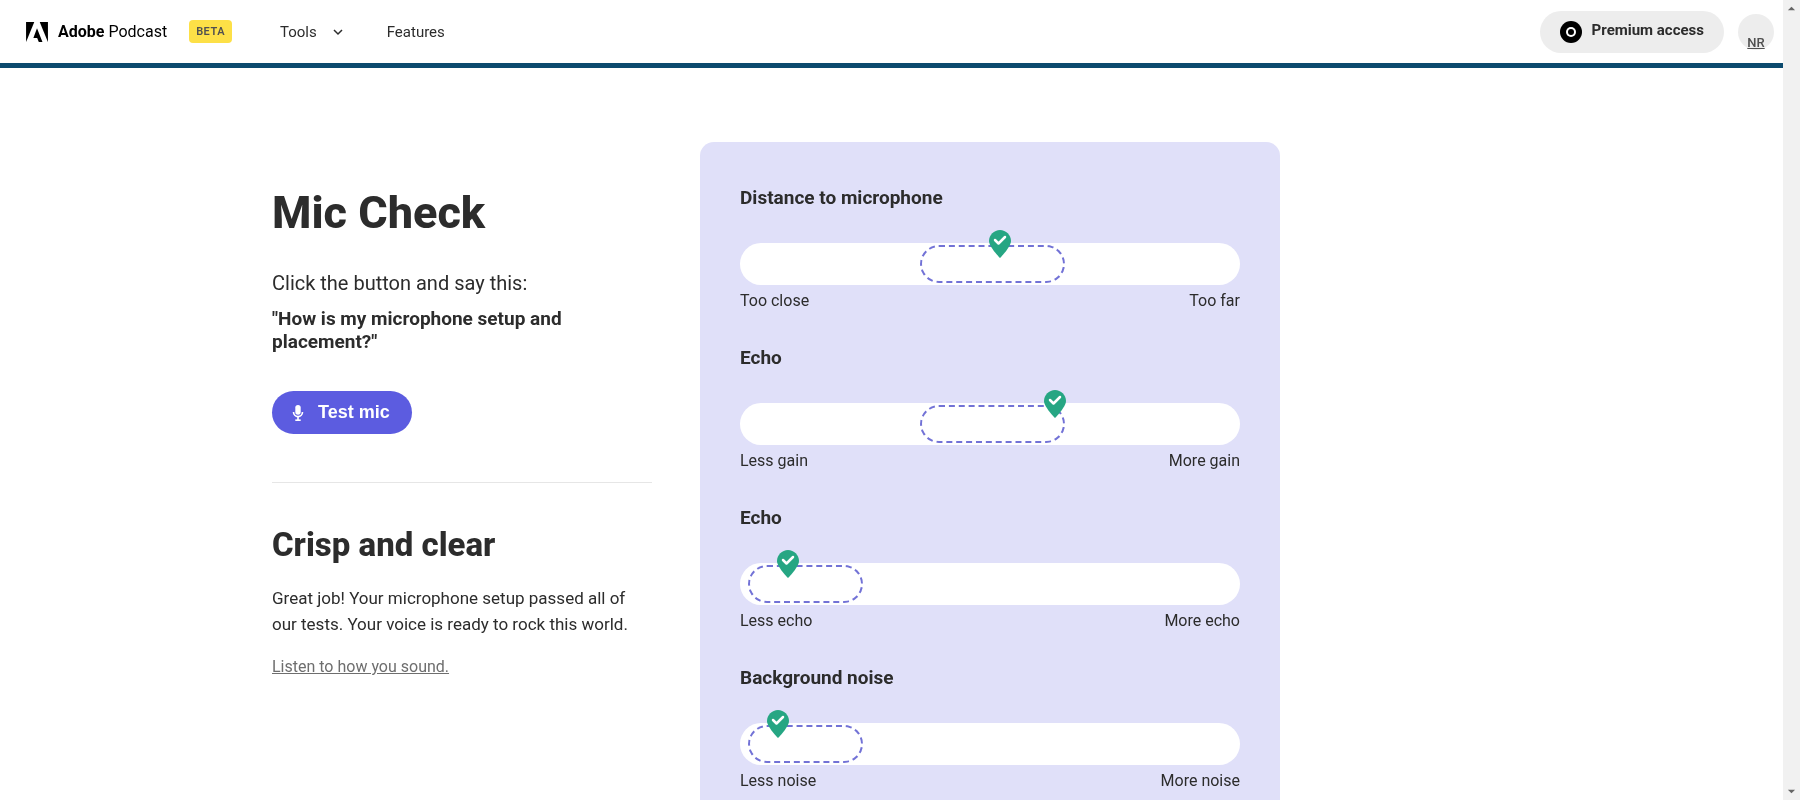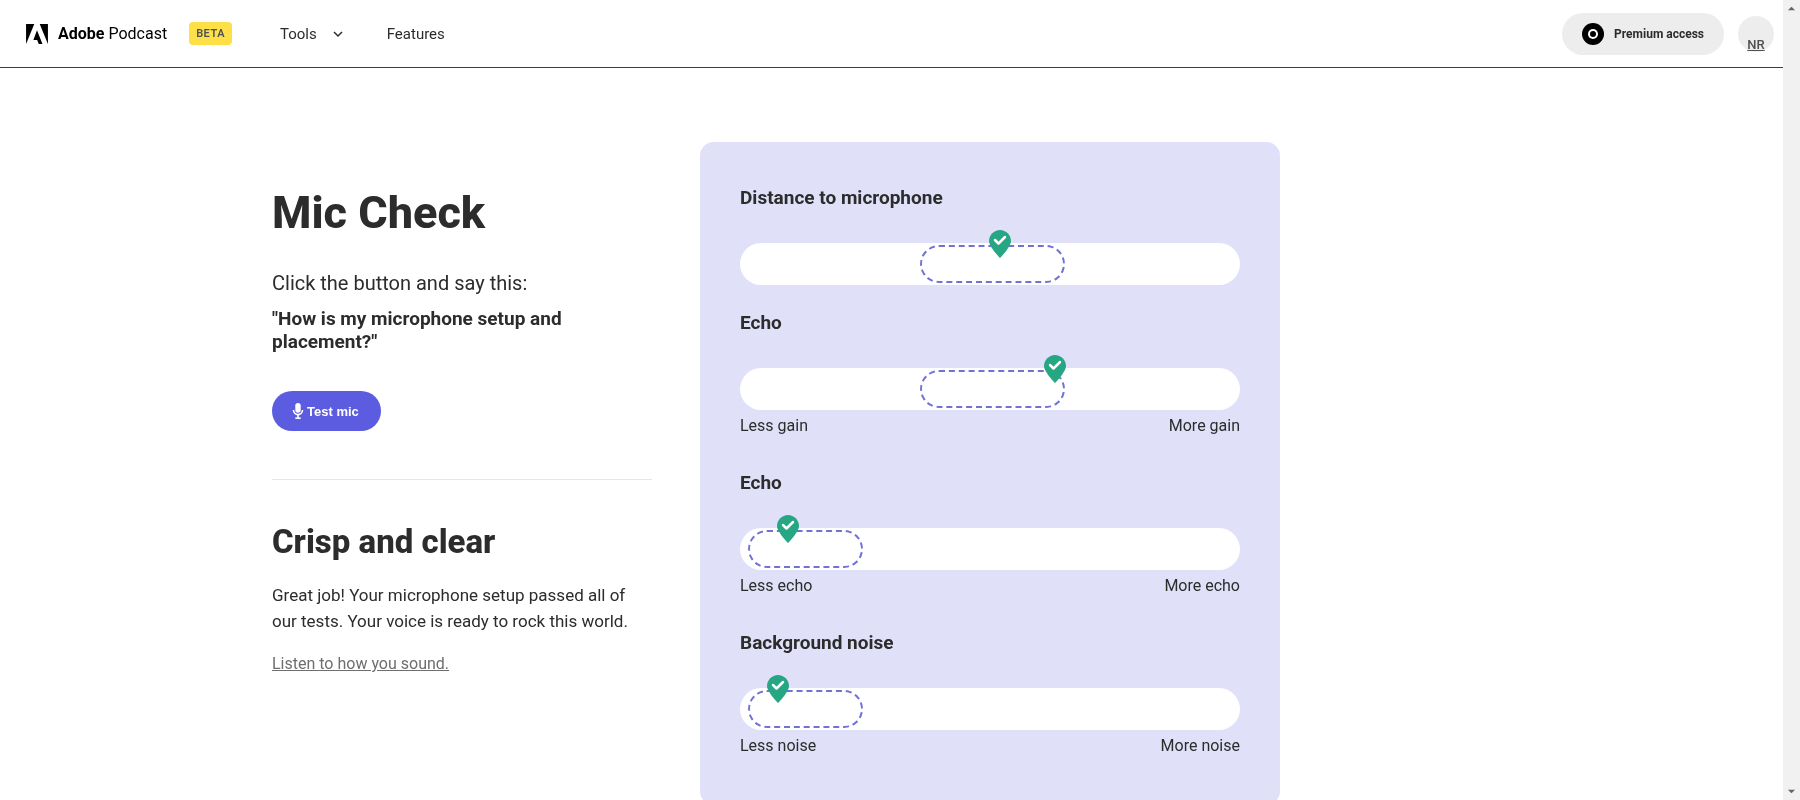--- a/index.html
+++ b/index.html
@@ -11,21 +11,21 @@
     height: 800px;
     overflow: hidden;
     position: relative;
   }
   
   .header {
     display: flex;
     align-items: center;
     height: 68px;
     padding: 0 26px;
-    border-bottom: 1px solid #0c4a6e;
+    border-bottom: 5px solid #0c4a6e;
     justify-content: space-between;
   }
   .header-left { display: flex; align-items: center; }
   .logo-block { display: flex; align-items: center; gap: 10px; margin-right: 48px; }
   .logo-mark { width: 22px; height: 20px; }
   .brand { font-size: 16px; font-weight: 700; color: #000; }
   .brand-sub { font-weight: 400; }
   .beta-badge {
     background: #fde047;
     color: #505050;
@@ -42,26 +42,26 @@
     color: #2c2c2c;
     cursor: pointer;
     display: flex;
     align-items: center;
     gap: 16px;
   }
   .chevron { width: 10px; height: 10px; }
   .header-right { display: flex; align-items: center; gap: 14px; }
   .premium-btn {
     display: flex;
-    align-items: center;
+    align-items: flex-start;
     gap: 10px;
     background: #ededed;
     border-radius: 22px;
     padding: 10px 20px;
-    font-size: 12px;
+    font-size: 15px;
     font-weight: 700;
     cursor: pointer;
     color: #2c2c2c;
   }
   .premium-icon {
     width: 22px; height: 22px; border-radius: 50%; background: #000;
     display: flex; align-items: center; justify-content: center;
   }
   .avatar {
     width: 36px; height: 36px; border-radius: 50%; background: #ededed;
@@ -91,27 +91,27 @@
   }
   .instruction-quote {
     font-size: 19px;
     font-weight: 700;
     color: #2c2c2c;
     margin-bottom: 38px;
   }
   .test-mic-btn {
     display: inline-flex;
     align-items: center;
-    gap: 1px;
+    gap: 12px;
     background: #5c5ce0;
     color: #fff;
     border: none;
     border-radius: 22px;
     padding: 11px 22px 11px 18px;
-    font-size: 13px;
+    font-size: 18px;
     font-weight: 700;
     cursor: pointer;
   }
   .mic-icon { width: 16px; height: 18px; }
   .divider {
     border: none;
     border-top: 1px solid #e6e6e6;
     margin: 48px 0 42px 0;
     width: 380px;
   }
@@ -270,20 +270,24 @@
     <div class="metric-title">Distance to microphone</div>
     <div class="track-wrap">
       <div class="track"></div>
       <div class="target-zone" style="left:36%; width:29%;"></div>
       <div class="marker" style="left:52%;">
 <svg viewBox="0 0 24 30" width="24" height="30">
   <path d="M12 1 C18 1 23 6 23 12 C23 18 12 29 12 29 C12 29 1 18 1 12 C1 6 6 1 12 1 Z" fill="#26a683"></path>
   <path d="M7 11 L10.5 14.5 L17 8" stroke="#fff" stroke-width="2.5" fill="none" stroke-linecap="round" stroke-linejoin="round"></path>
 </svg></div>
     </div>
+    <div class="track-labels">
+      <span>Too close</span>
+      <span>Too far</span>
+    </div>
   </div>
       <div class="metric">
     <div class="metric-title">Echo</div>
     <div class="track-wrap">
       <div class="track"></div>
       <div class="target-zone" style="left:36%; width:29%;"></div>
       <div class="marker" style="left:63%;">
 <svg viewBox="0 0 24 30" width="24" height="30">
   <path d="M12 1 C18 1 23 6 23 12 C23 18 12 29 12 29 C12 29 1 18 1 12 C1 6 6 1 12 1 Z" fill="#26a683"></path>
   <path d="M7 11 L10.5 14.5 L17 8" stroke="#fff" stroke-width="2.5" fill="none" stroke-linecap="round" stroke-linejoin="round"></path>

